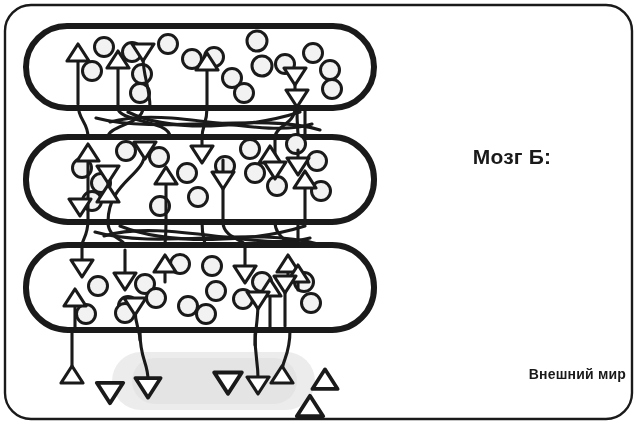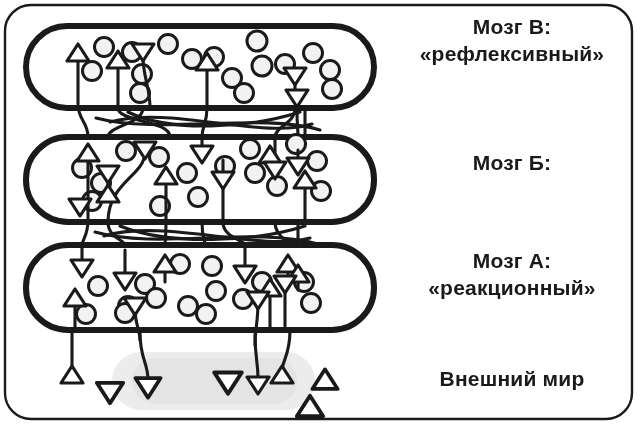--- a/index.html
+++ b/index.html
@@ -26,21 +26,21 @@
     position: absolute;
     text-align: center;
     color: #1a1a1a;
     font-weight: bold;
     line-height: 1.28;
     letter-spacing: 0.2px;
     white-space: nowrap;
   }
   .label-line-1 { font-size: 21px; }
   .label-line-2 { font-size: 21px; }
-  .single-line { font-size: 21px; }
+  .single-line { font-size: 14px; text-align: right; }
 </style>
 </head>
 <body>
 
 <div id="stage">
 
   <svg id="diagram-svg" viewBox="0 0 637 441" xmlns="http://www.w3.org/2000/svg">
 
     <defs>
       <g id="tri-up">
@@ -228,31 +228,23 @@
 
     <g>
       <use href="#tri-down" x="0" y="0" transform="translate(110,390) scale(1.2)"></use>
       <use href="#tri-down" x="0" y="0" transform="translate(228,380) scale(1.25)"></use>
       <use href="#tri-up" x="0" y="0" transform="translate(325,382) scale(1.15)"></use>
       <use href="#tri-up" x="0" y="0" transform="translate(310,409) scale(1.2)"></use>
     </g>
 
   </svg>
 
-  <div class="label-block" style="left:398px; top:14px; width:228px;">
-    <div class="label-line-1">Мозг В:</div>
-    <div class="label-line-2">«рефлексивный»</div>
-  </div>
-
-  <div class="label-block" style="left:398px; top:150px; width:228px;">
+
+  <div class="label-block" style="left:398px; top:144px; width:228px;">
     <div class="label-line-1">Мозг Б:</div>
   </div>
 
-  <div class="label-block" style="left:398px; top:248px; width:228px;">
-    <div class="label-line-1">Мозг А:</div>
-    <div class="label-line-2">«реакционный»</div>
-  </div>
 
   <div class="label-block" style="left:398px; top:366px; width:228px;">
     <div class="single-line">Внешний мир</div>
   </div>
 
 </div>
 
 </body></html>

